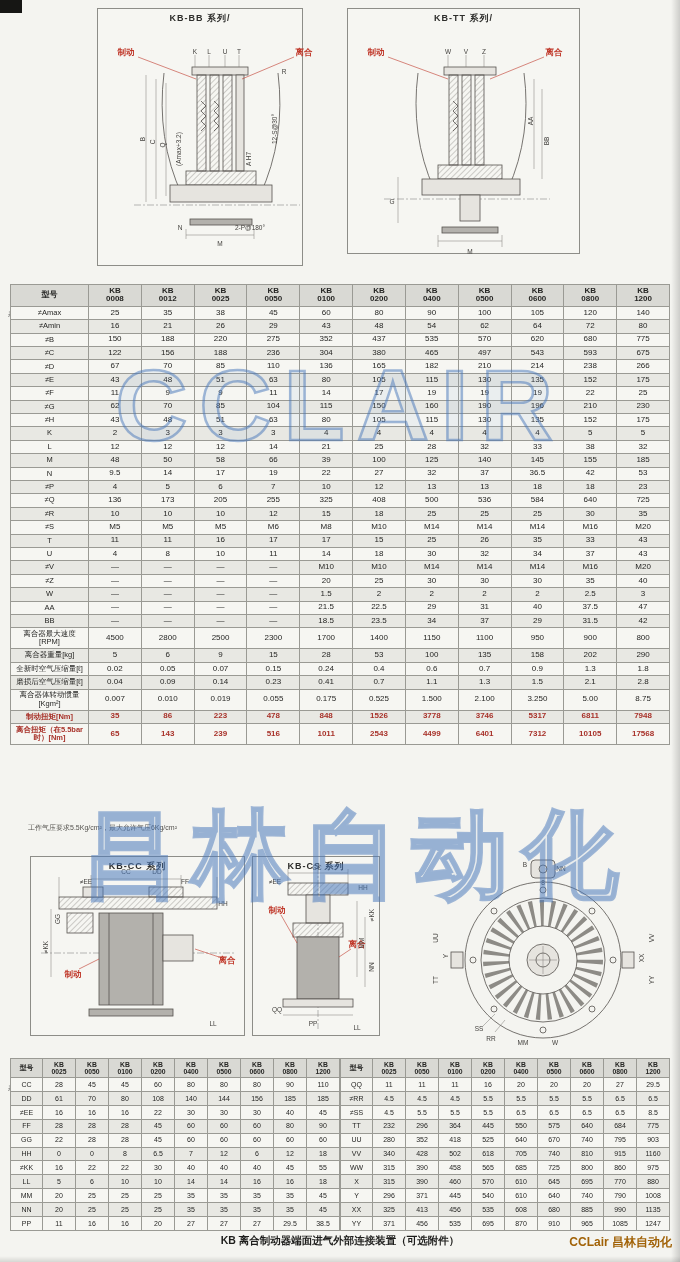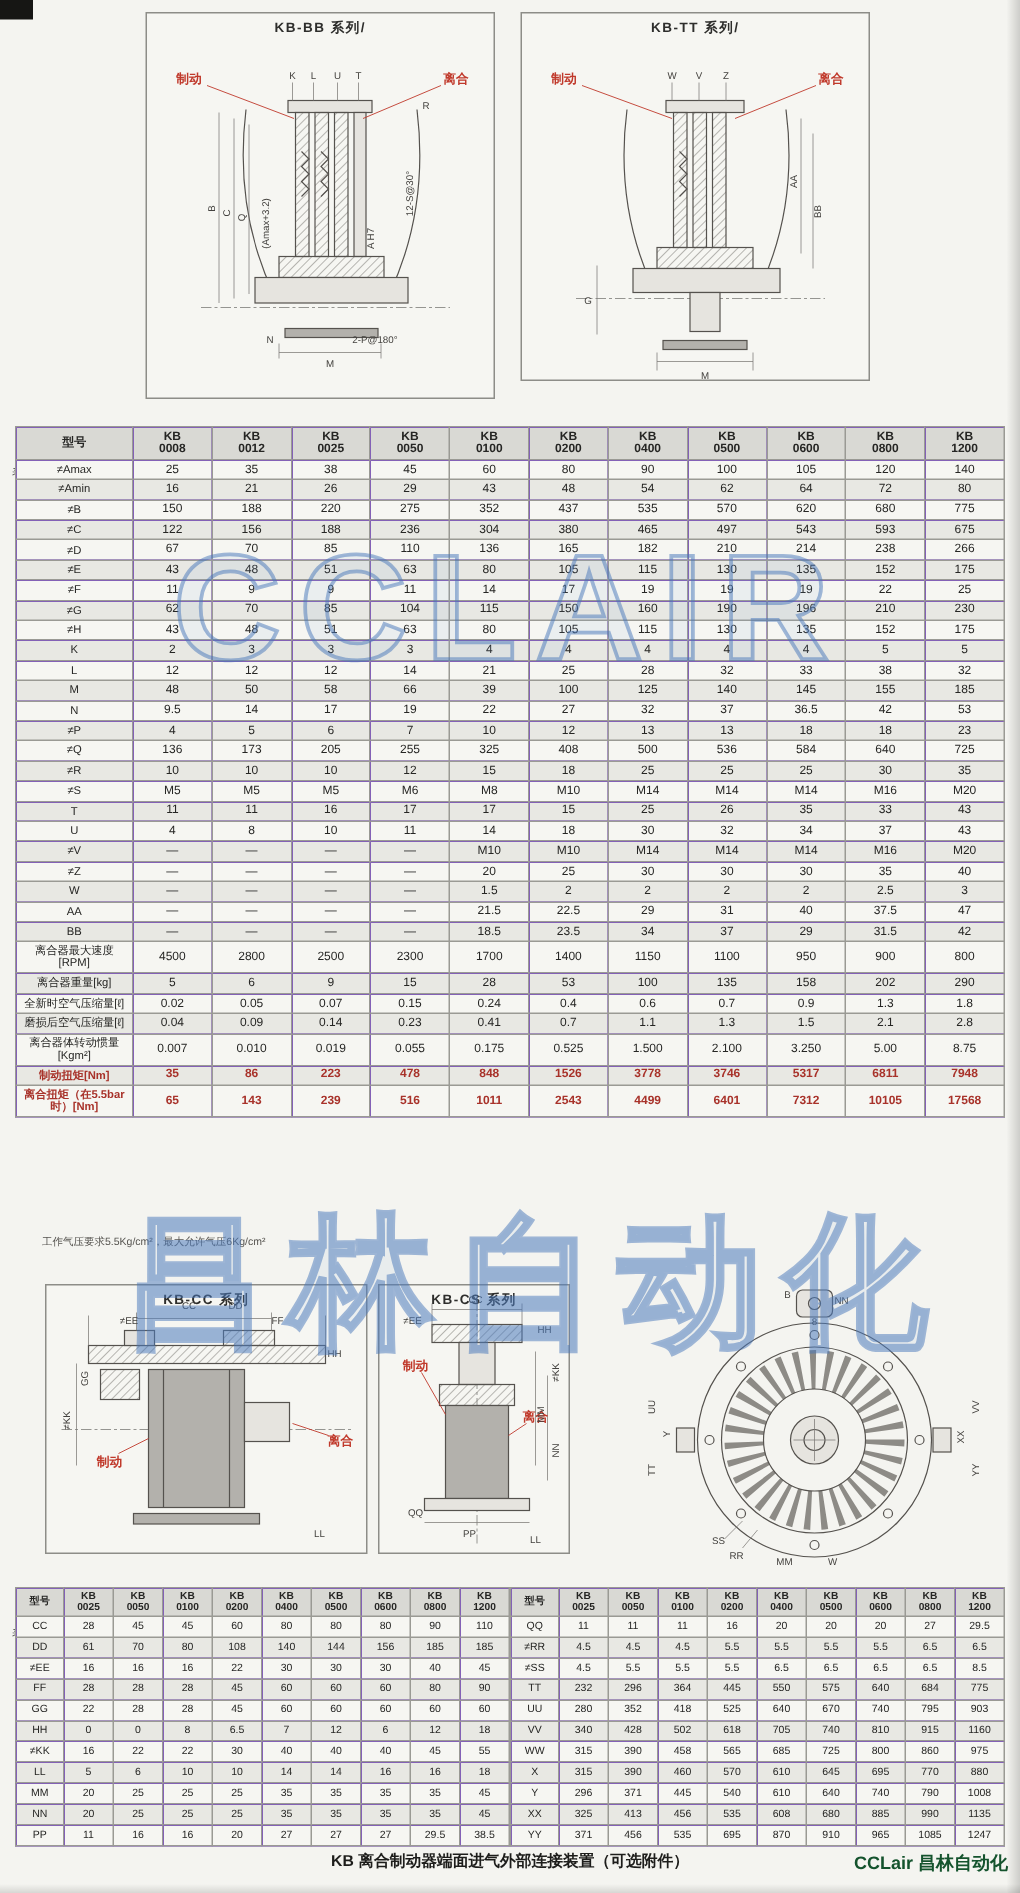--- a/index.html
+++ b/index.html
@@ -45,40 +45,40 @@
   .t2wrap tbody td { font-size:7px; padding:2.6px 0; }
   .t2wrap td.rl { font-size:7px; }
 
   .wm { position:absolute; left:0; width:100%; text-align:center; font-weight:bold; pointer-events:none; z-index:5;
         color:rgba(130,165,215,0.10); -webkit-text-stroke:2.5px rgba(70,118,185,0.50); }
   .wm-latin { top:348px; font-size:100px; letter-spacing:12px; }
   .wm-cjk   { top:792px; font-size:96px; letter-spacing:14px;padding-left:35px; }
 
   .caption-bar { position:absolute; left:0; top:1234px; width:100%; height:20px; }
   .caption-text { position:absolute; left:0; width:100%; text-align:center; font-size:10.5px; font-weight:bold; color:#1d1d1b; }
-  .brand-text { position:absolute; right:8px; top:0; font-size:12px; font-weight:bold; color:#14532d; }
+  .brand-text { position:absolute; right:8px; top:0; font-size:12px; font-weight:bold; color:#a16207; }
 </style>
 </head>
 <body>
 
 <div id="page">
 
   <svg width="0" height="0" style="position:absolute">
     <defs>
       <pattern id="hatch" width="4" height="4" patternUnits="userSpaceOnUse" patternTransform="rotate(45)">
         <line x1="0" y1="0" x2="0" y2="4" stroke="#8a8782" stroke-width="0.8"></line>
       </pattern>
     </defs>
   </svg>
 
   <div class="blob"></div>
   <div class="edge-r"></div>
   <div class="edge-b"></div>
 
-  <div class="dbox" style="left:97px;top:8px;width:233px;height:258px;">
+  <div class="dbox" style="left:97px;top:8px;width:206px;height:258px;">
     <div class="dtitle">KB-BB 系列/</div>
     <svg width="233" height="258" viewBox="0 0 233 258">
       <line x1="36" y1="196" x2="202" y2="196" class="cl"></line>
       <path d="M66,64 Q58,130 84,186" class="ol"></path>
       <path d="M180,64 Q188,130 162,186" class="ol"></path>
       <rect x="94" y="58" width="56" height="8" class="part"></rect>
       <rect x="99" y="66" width="9" height="96" class="hat"></rect>
       <rect x="112" y="66" width="9" height="96" class="hat"></rect>
       <rect x="125" y="66" width="9" height="96" class="hat"></rect>
       <rect x="138" y="66" width="8" height="96" class="part"></rect>

